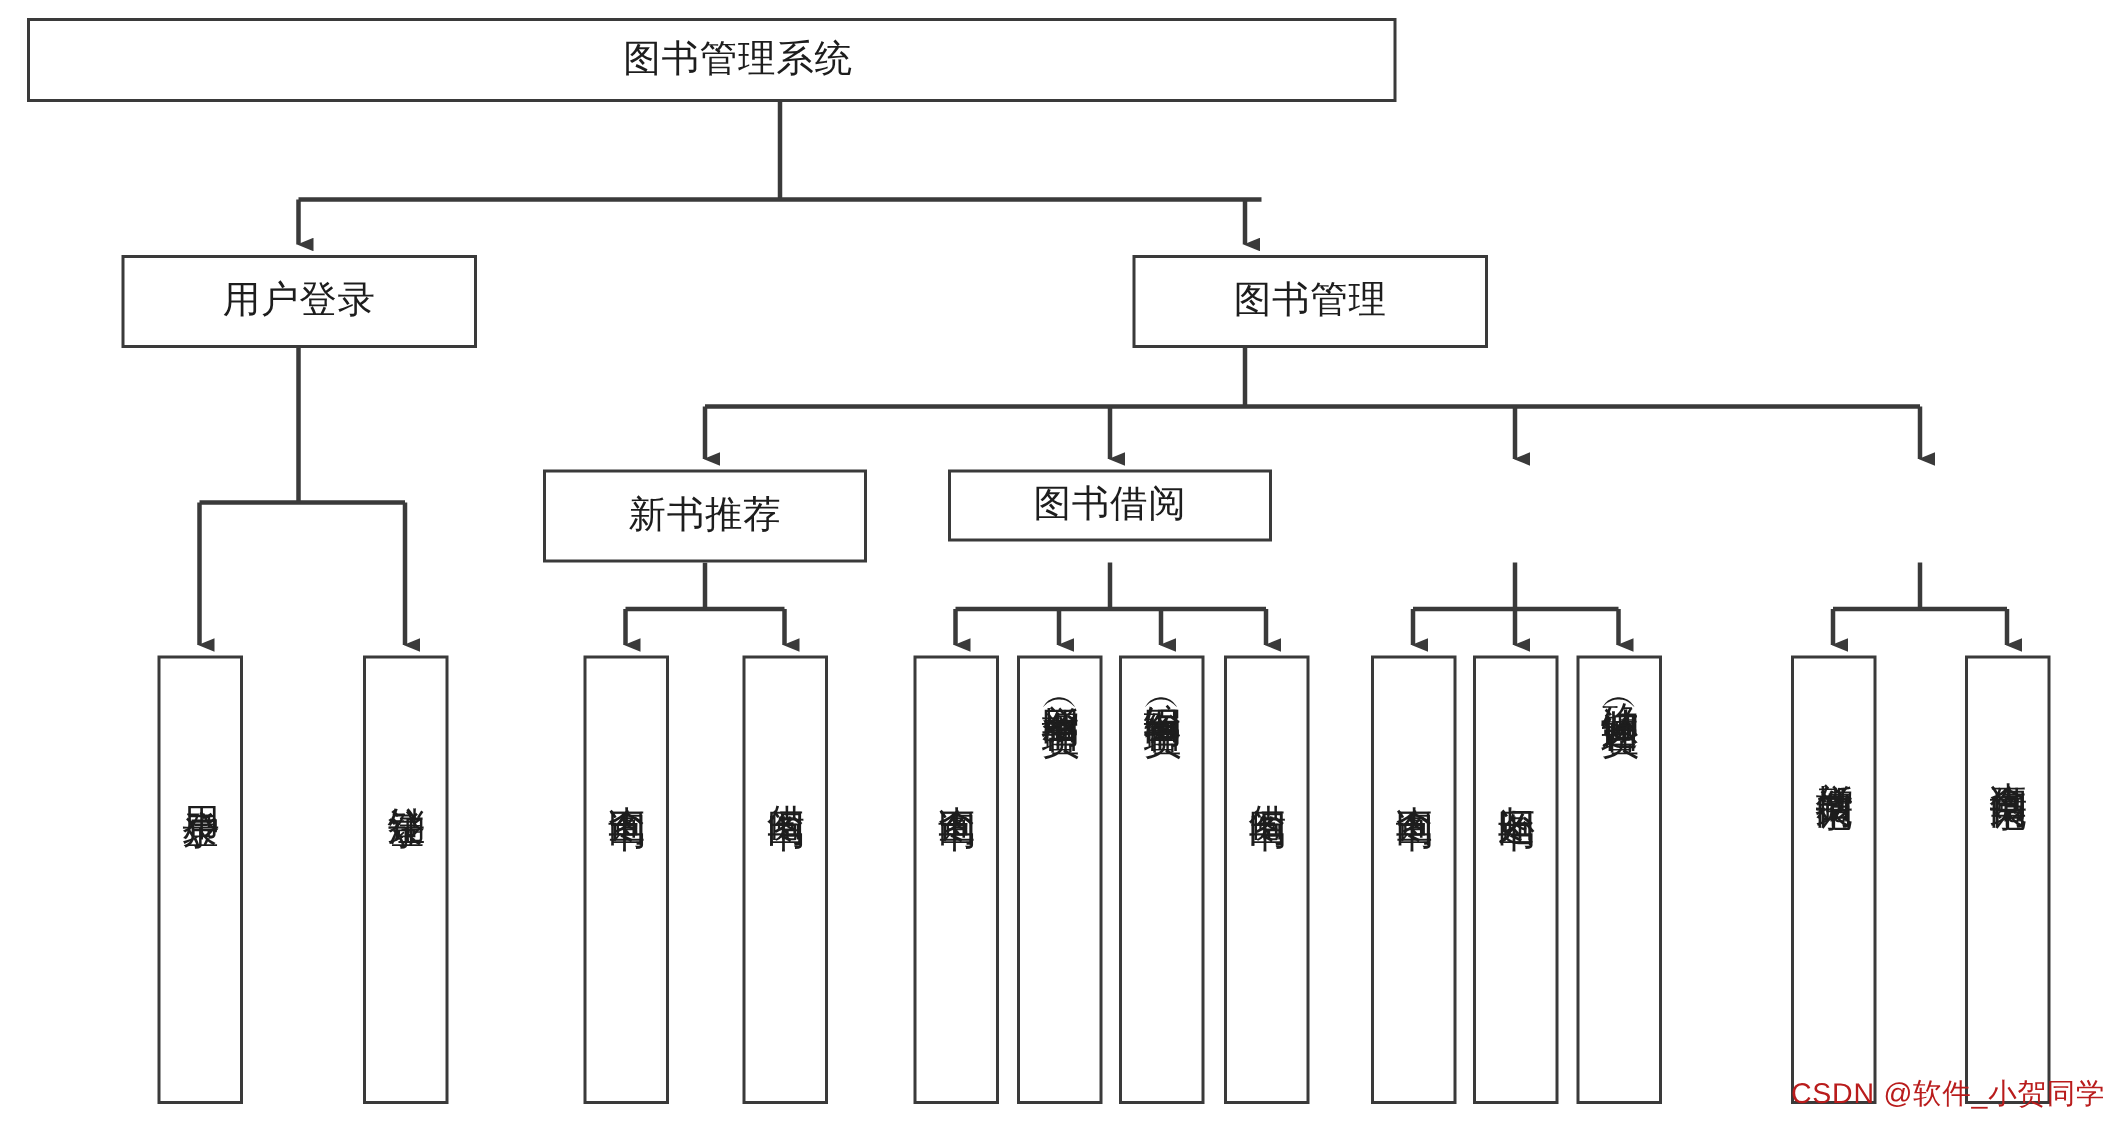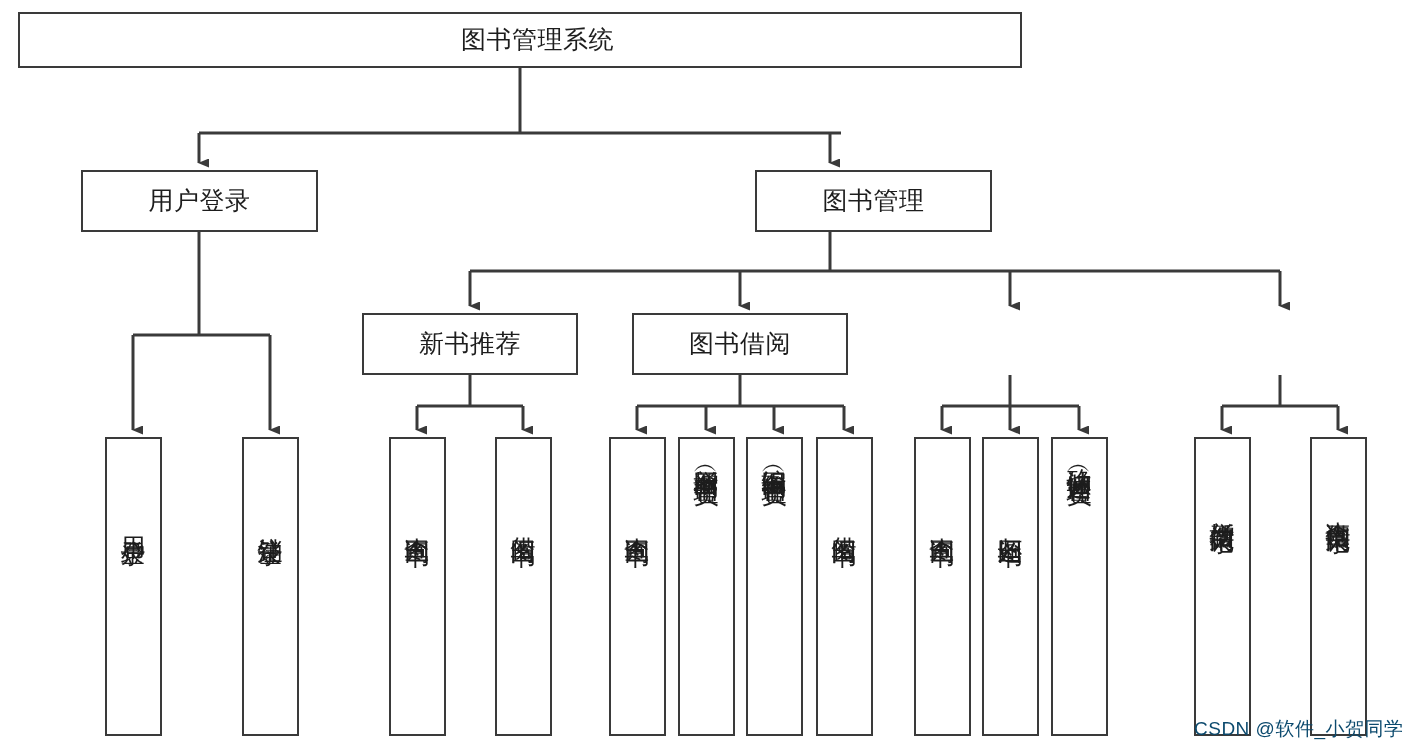--- a/index.html
+++ b/index.html
@@ -63,21 +63,21 @@
   }
   .node.v.mid2 .label {
     margin-top: 62px;
   }
   .node.v.topish .label {
     margin-top: 10px;
   }
   .watermark {
     position: absolute;
     font-size: 19px;
-    color: #0c4a6e;
+    color: #b91c1c;
     white-space: nowrap;
     letter-spacing: 0.5px;
   }
 </style>
 </head>
 <body>
 
 <div id="canvas">
 
   <svg id="wires" viewBox="0 0 1405 747" xmlns="http://www.w3.org/2000/svg">
@@ -124,35 +124,35 @@
       <path d="M1079,406 L1079,430" marker-end="url(#arrow)"></path>
 
       <path d="M1280,375 L1280,406"></path>
       <path d="M1222,406 L1338,406"></path>
       <path d="M1222,406 L1222,430" marker-end="url(#arrow)"></path>
       <path d="M1338,406 L1338,430" marker-end="url(#arrow)"></path>
 
     </g>
   </svg>
 
-  <div class="node h" style="left:18px; top:12px; width:1004px; height:56px;padding-left:35px;">
+  <div class="node h" style="left:18px; top:12px; width:913px; height:56px;padding-left:35px;">
     <span class="label">图书管理系统</span>
   </div>
 
   <div class="node h" style="left:81px; top:170px; width:237px; height:62px;">
     <span class="label">用户登录</span>
   </div>
   <div class="node h" style="left:711px; top:170px; width:237px; height:62px;margin-left:44px;">
     <span class="label">图书管理</span>
   </div>
 
   <div class="node h" style="left:362px; top:313px; width:216px; height:62px;">
     <span class="label">新书推荐</span>
   </div>
-  <div class="node h" style="left:632px; top:313px; width:216px; height:62px;">
+  <div class="node h" style="left:632px; top:313px; width:216px; height:48px;">
     <span class="label">图书借阅</span>
   </div>
 
   <div class="node v mid" style="left:105px; top:437px; width:57px; height:299px;">
     <span class="label">用户登录</span>
   </div>
   <div class="node v mid" style="left:242px; top:437px; width:57px; height:299px;">
     <span class="label">注销登录</span>
   </div>
 

